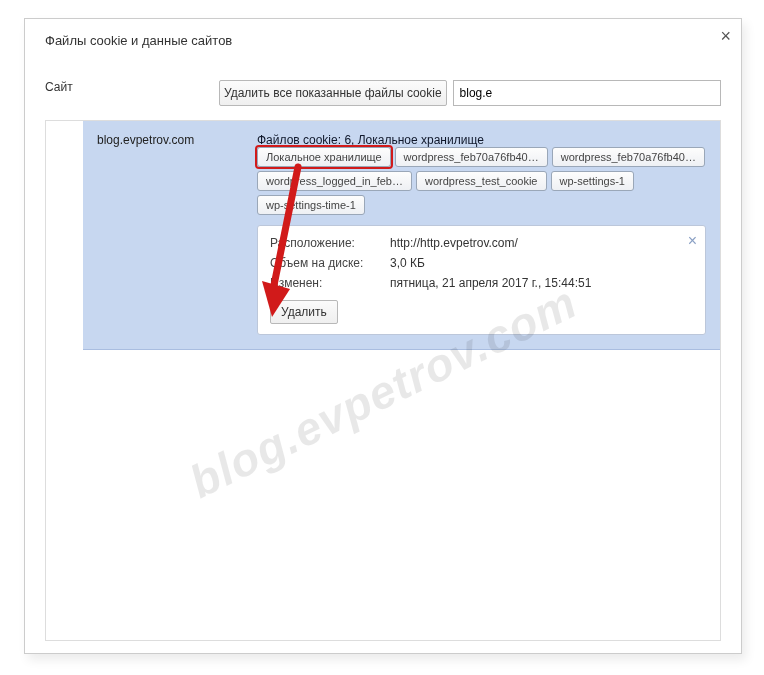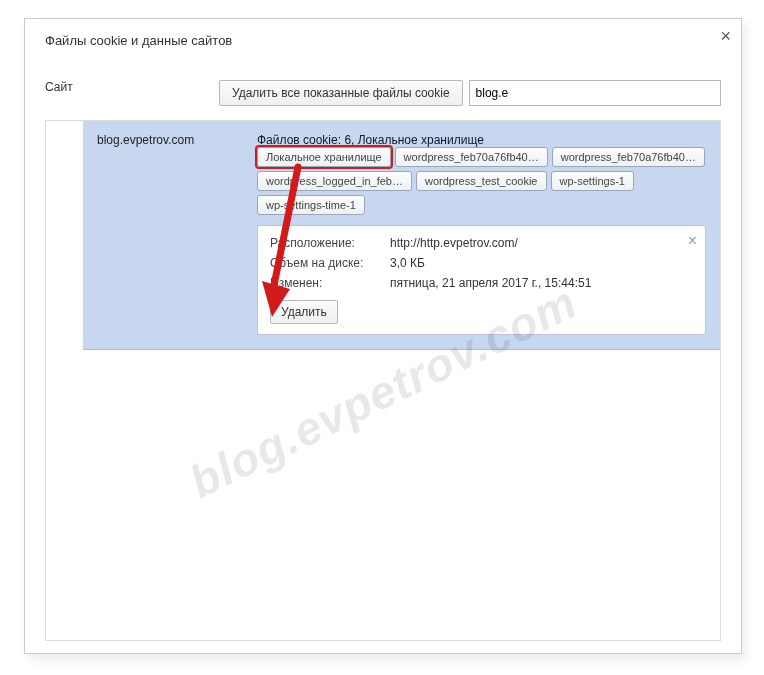--- a/index.html
+++ b/index.html
@@ -39,21 +39,21 @@
   .col-actions { flex: 1; display: flex; gap: 6px; align-items: center; }
   .btn {
     border: 1px solid #b8b8b8;
     background: linear-gradient(#fbfbfb, #efefef);
     padding: 4px 10px;
     font-size: 12px;
     color: #333;
     border-radius: 2px;
     cursor: pointer;
   }
-  .btn.clear-all { padding: 5px 12px; }
+  .btn.clear-all { padding: 5px 4px; }
   .search-input {
     flex: 1;
     border: 1px solid #b8b8b8;
     padding: 4px 6px;
     font-size: 12px;
     height: 26px;
     border-radius: 0;
   }
   .list-area {
     margin-top: 14px;

